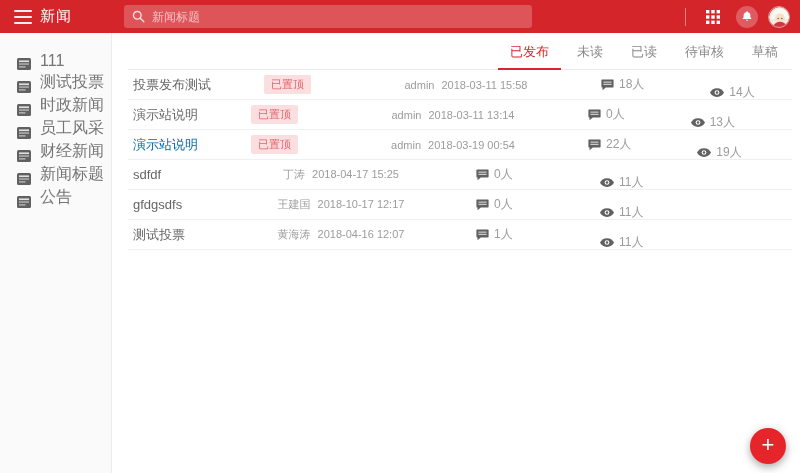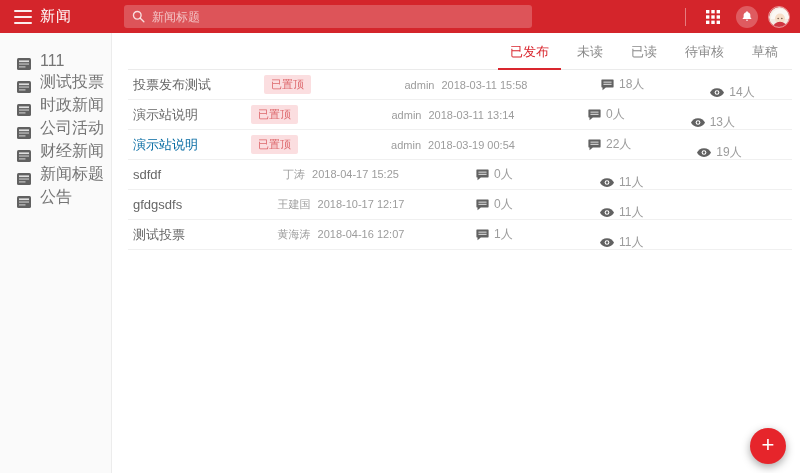--- a/index.html
+++ b/index.html
@@ -158,21 +158,21 @@
     <span>时政新闻</span>
   </div>
 
   <div class="sidebar-item">
     <svg width="14" height="12" viewBox="0 0 14 12">
       <rect x="0" y="0" width="14" height="12" rx="1.5" fill="#616161"></rect>
       <rect x="2" y="2.4" width="10" height="1.7" fill="#ffffff" opacity="0.8"></rect>
       <rect x="2" y="5.2" width="10" height="1.7" fill="#ffffff" opacity="0.45"></rect>
       <rect x="2" y="8" width="6.5" height="1.7" fill="#ffffff" opacity="0.45"></rect>
     </svg>
-    <span>公司活动</span>
+    <span>员工风采</span>
   </div>
 
   <div class="sidebar-item">
     <svg width="14" height="12" viewBox="0 0 14 12">
       <rect x="0" y="0" width="14" height="12" rx="1.5" fill="#616161"></rect>
       <rect x="2" y="2.4" width="10" height="1.7" fill="#ffffff" opacity="0.8"></rect>
       <rect x="2" y="5.2" width="10" height="1.7" fill="#ffffff" opacity="0.45"></rect>
       <rect x="2" y="8" width="6.5" height="1.7" fill="#ffffff" opacity="0.45"></rect>
     </svg>
     <span>财经新闻</span>

